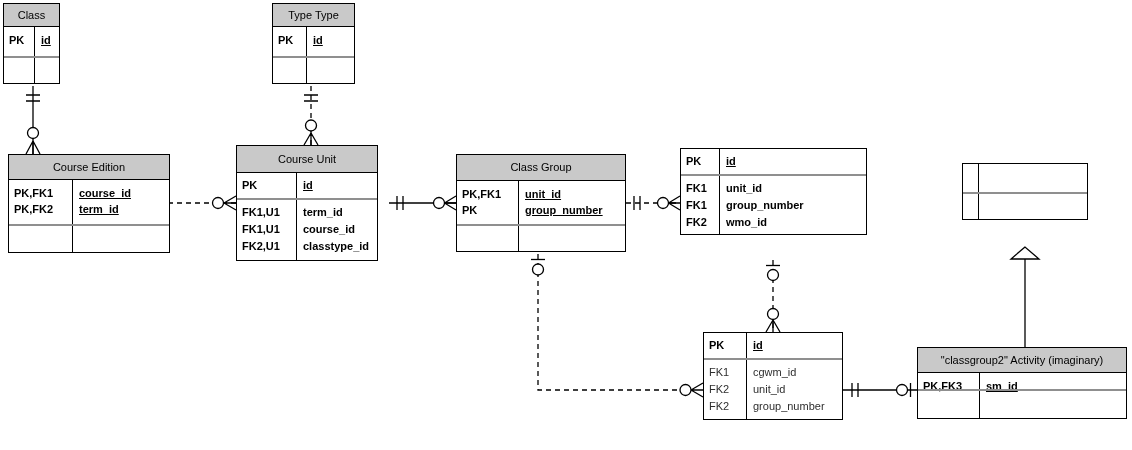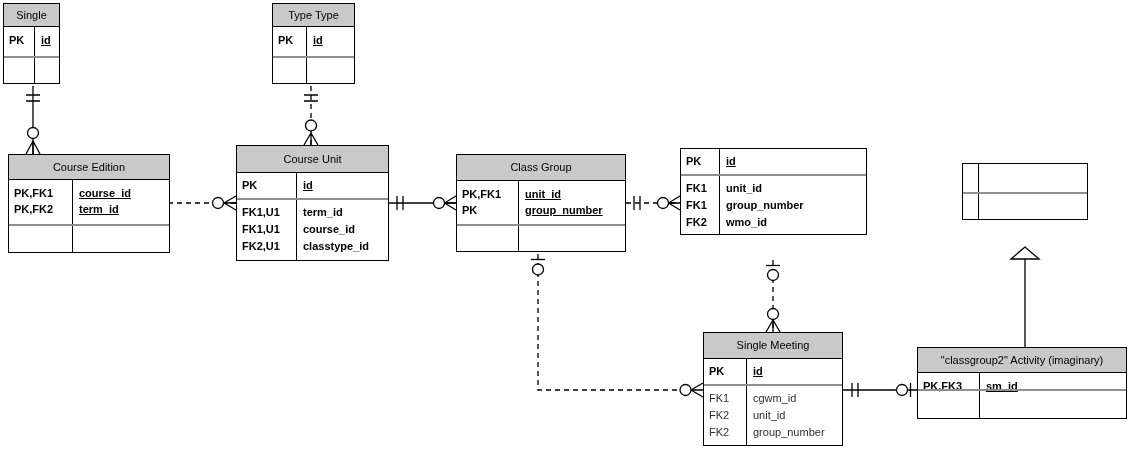--- a/index.html
+++ b/index.html
@@ -100,21 +100,21 @@
       <circle cx="902" cy="390" r="5.5"></circle>
     </g>
 
     <g>
       <path d="M1025,259 V347"></path>
       <polygon class="tri" points="1025,247 1011,259 1039,259"></polygon>
     </g>
   </svg>
 
   <div class="entity" style="left:3px;top:3px;width:57px;--kc:30px">
-    <div class="ehead" style="height:22px;line-height:22px">Single</div>
+    <div class="ehead" style="height:22px;line-height:22px">Class</div>
     <div class="esec pt5" style="height:29px">
       <div class="erow">
         <span class="etag">PK</span>
         <span class="ename u">id</span>
       </div>
     </div>
     <div class="esec" style="height:27px"></div>
   </div>
 
   <div class="entity" style="left:272px;top:3px;width:83px;--kc:33px">
@@ -136,21 +136,21 @@
         <span class="ename u">course_id</span>
       </div>
       <div class="erow">
         <span class="etag">PK,FK2</span>
         <span class="ename u">term_id</span>
       </div>
     </div>
     <div class="esec" style="height:28px"></div>
   </div>
 
-  <div class="entity" style="left:236px;top:145px;width:153px;--kc:59px">
+  <div class="entity" style="left:236px;top:145px;width:142px;--kc:59px">
     <div class="ehead" style="height:26px;line-height:26px">Course Unit</div>
     <div class="esec pt4" style="height:25px">
       <div class="erow">
         <span class="etag">PK</span>
         <span class="ename u">id</span>
       </div>
     </div>
     <div class="esec pt4" style="height:62px;line-height:17px">
       <div class="erow">
         <span class="etag">FK1,U1</span>
@@ -204,21 +204,20 @@
       </div>
     </div>
   </div>
 
   <div class="entity" style="left:962px;top:163px;width:126px;--kc:15px">
     <div class="esec" style="height:28px"></div>
     <div class="esec" style="height:27px"></div>
   </div>
 
   <div class="entity" style="left:703px;top:332px;width:140px;--kc:42px">
-    <div class="ehead" style="height:25px;line-height:25px">Single Meeting</div>
     <div class="esec pt4" style="height:25px">
       <div class="erow">
         <span class="etag">PK</span>
         <span class="ename u">id</span>
       </div>
     </div>
     <div class="esec pt4" style="height:61px;line-height:17px">
       <div class="erow thin">
         <span class="etag">FK1</span>
         <span class="ename">cgwm_id</span>

